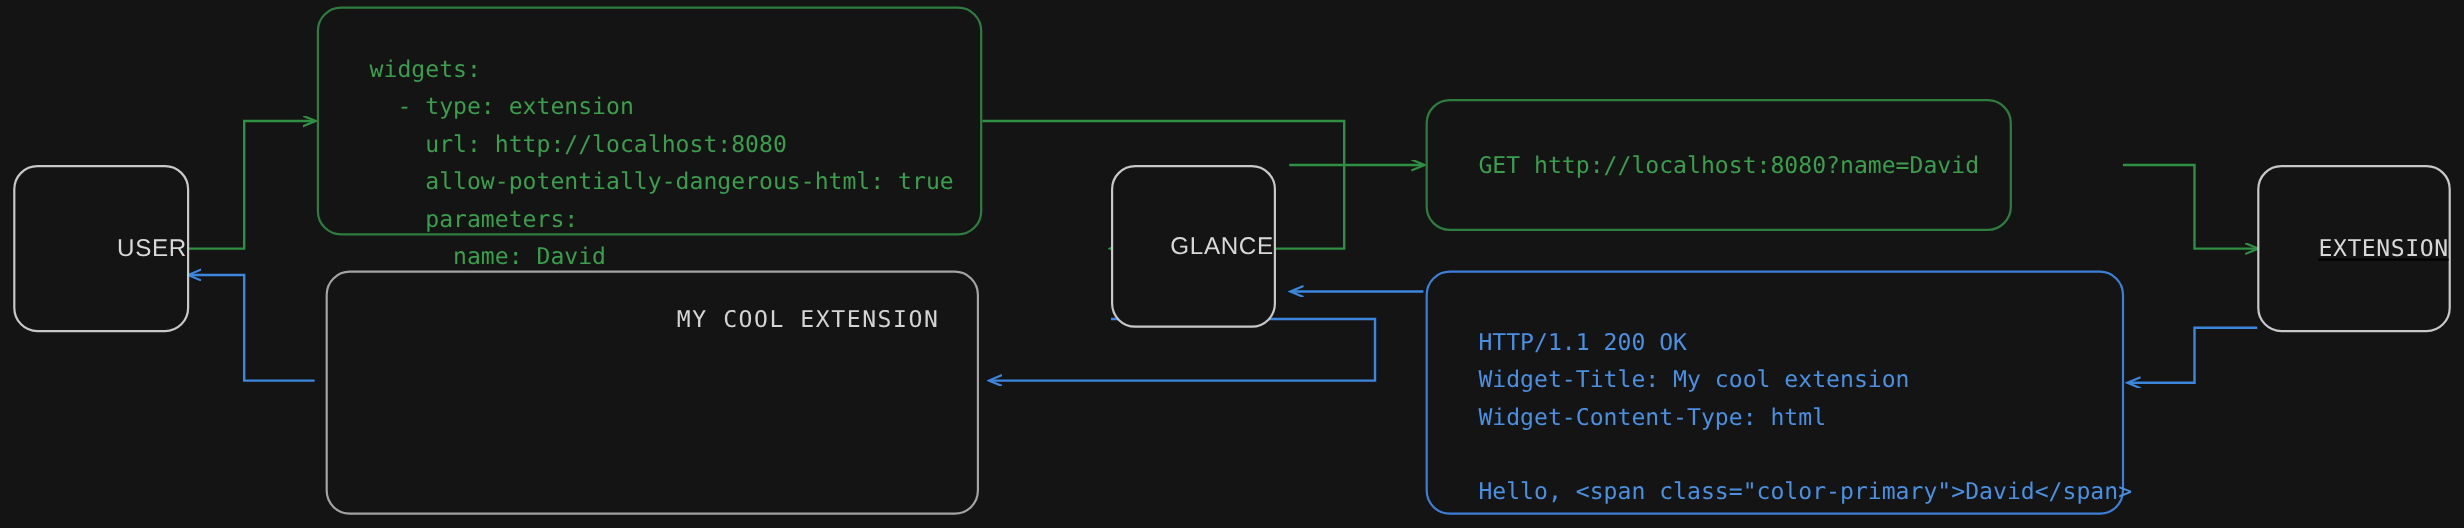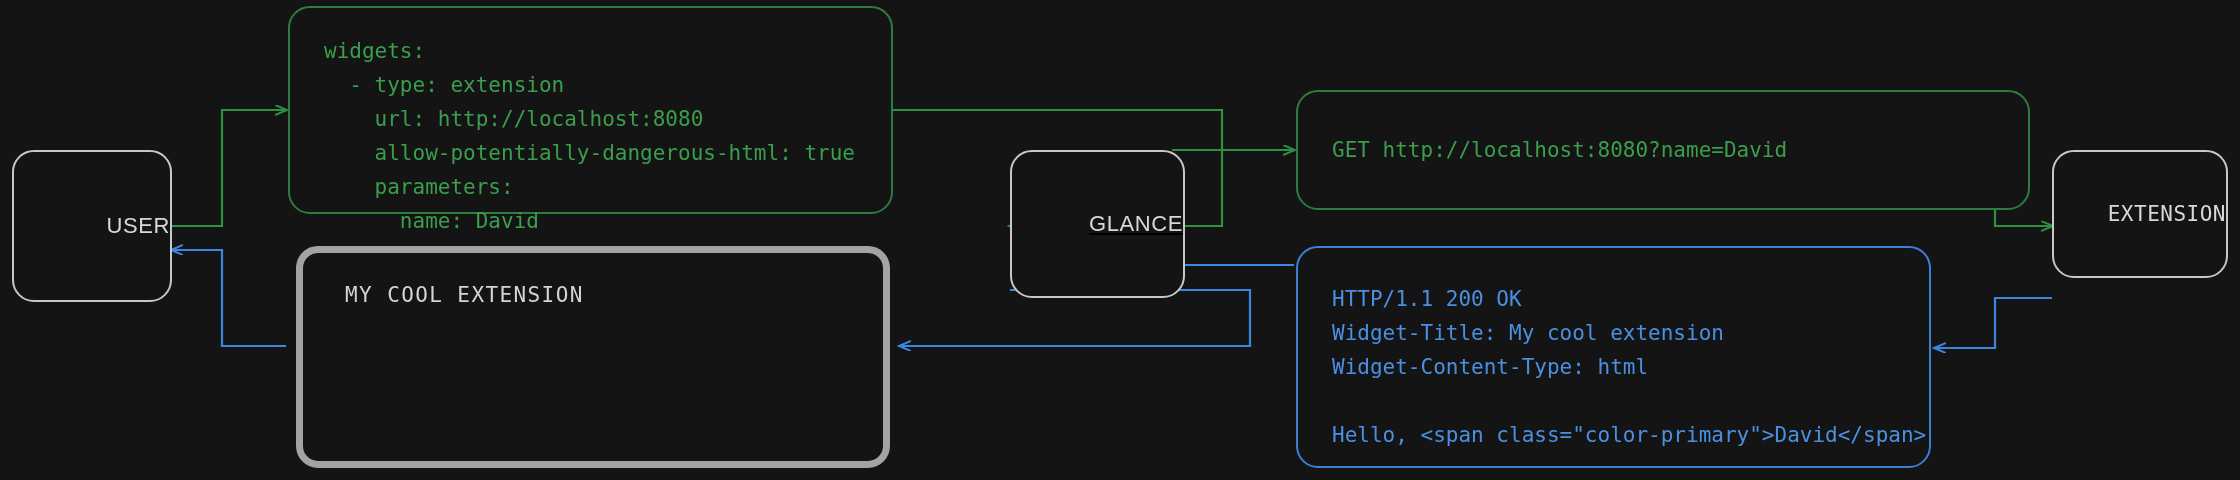--- a/index.html
+++ b/index.html
@@ -48,23 +48,23 @@
   }
   .code-box {
     position: absolute;
     box-sizing: border-box;
     border-radius: 22px;
     background: #141414;
     padding: 26px 34px;
   }
   .code-box.green { border: 2px solid #2e7d3e; }
   .code-box.blue  { border: 2px solid #3d7fd6; }
-  .code-box.widget { border: 7px solid #a3a3a3; }
+  .code-box.widget { border: 2px solid #a3a3a3; text-align: right; }
   pre.code {
-    margin: 0;
+    margin: 12px;
     font-family: "DejaVu Sans Mono", monospace;
     font-size: 21px;
     line-height: 1.62;
     white-space: pre;
   }
   pre.code.green { color: #3a9e4d; }
   pre.code.blue  { color: #4a90e2; }
 
   .widget-title {
     color: #d4d4d4;
@@ -119,38 +119,38 @@
     <path d="M1010,280 L1252,280 L1252,280 L1252,280" fill="none" stroke="#3d86dd" stroke-width="0"></path>
     <path d="M1010,290 L1250,290 L1250,346 L900,346" fill="none" stroke="#3d86dd" stroke-width="2.2" marker-end="url(#arrow-blue)"></path>
 
     <path d="M286,346 L222,346 L222,250 L172,250" fill="none" stroke="#3d86dd" stroke-width="2.2" marker-end="url(#arrow-blue)"></path>
   </svg>
 
   <div class="node node-plain" style="left:12px; top:150px; width:160px; height:152px;">
     <span class="node-label-sans">USER</span>
   </div>
 
-  <div class="node node-plain" style="left:1010px; top:150px; width:175px; height:148px;text-decoration:underline;">
+  <div class="node node-plain" style="left:1010px; top:150px; width:150px; height:148px;">
     <span class="node-label-sans">GLANCE</span>
   </div>
 
-  <div class="node node-plain" style="left:2052px; top:150px; width:176px; height:128px;">
+  <div class="node node-plain" style="left:2052px; top:150px; width:176px; height:152px;text-decoration:underline;">
     <span class="node-label-mono">EXTENSION</span>
   </div>
 
   <div class="code-box green" style="left:288px; top:6px; width:605px; height:208px;">
     <pre class="code green">widgets:
   - type: extension
     url: http://localhost:8080
     allow-potentially-dangerous-html: true
     parameters:
       name: David</pre>
   </div>
 
-  <div class="code-box green" style="left:1296px; top:90px; width:734px; height:120px; display:flex; align-items:center;">
+  <div class="code-box green" style="left:1296px; top:90px; width:533px; height:120px; display:flex; align-items:center;">
     <pre class="code green">GET http://localhost:8080?name=David</pre>
   </div>
 
   <div class="code-box blue" style="left:1296px; top:246px; width:635px; height:222px; padding-top:34px;">
     <pre class="code blue">HTTP/1.1 200 OK
 Widget-Title: My cool extension
 Widget-Content-Type: html
 
 Hello, &lt;span class="color-primary"&gt;David&lt;/span&gt;</pre>
   </div>

